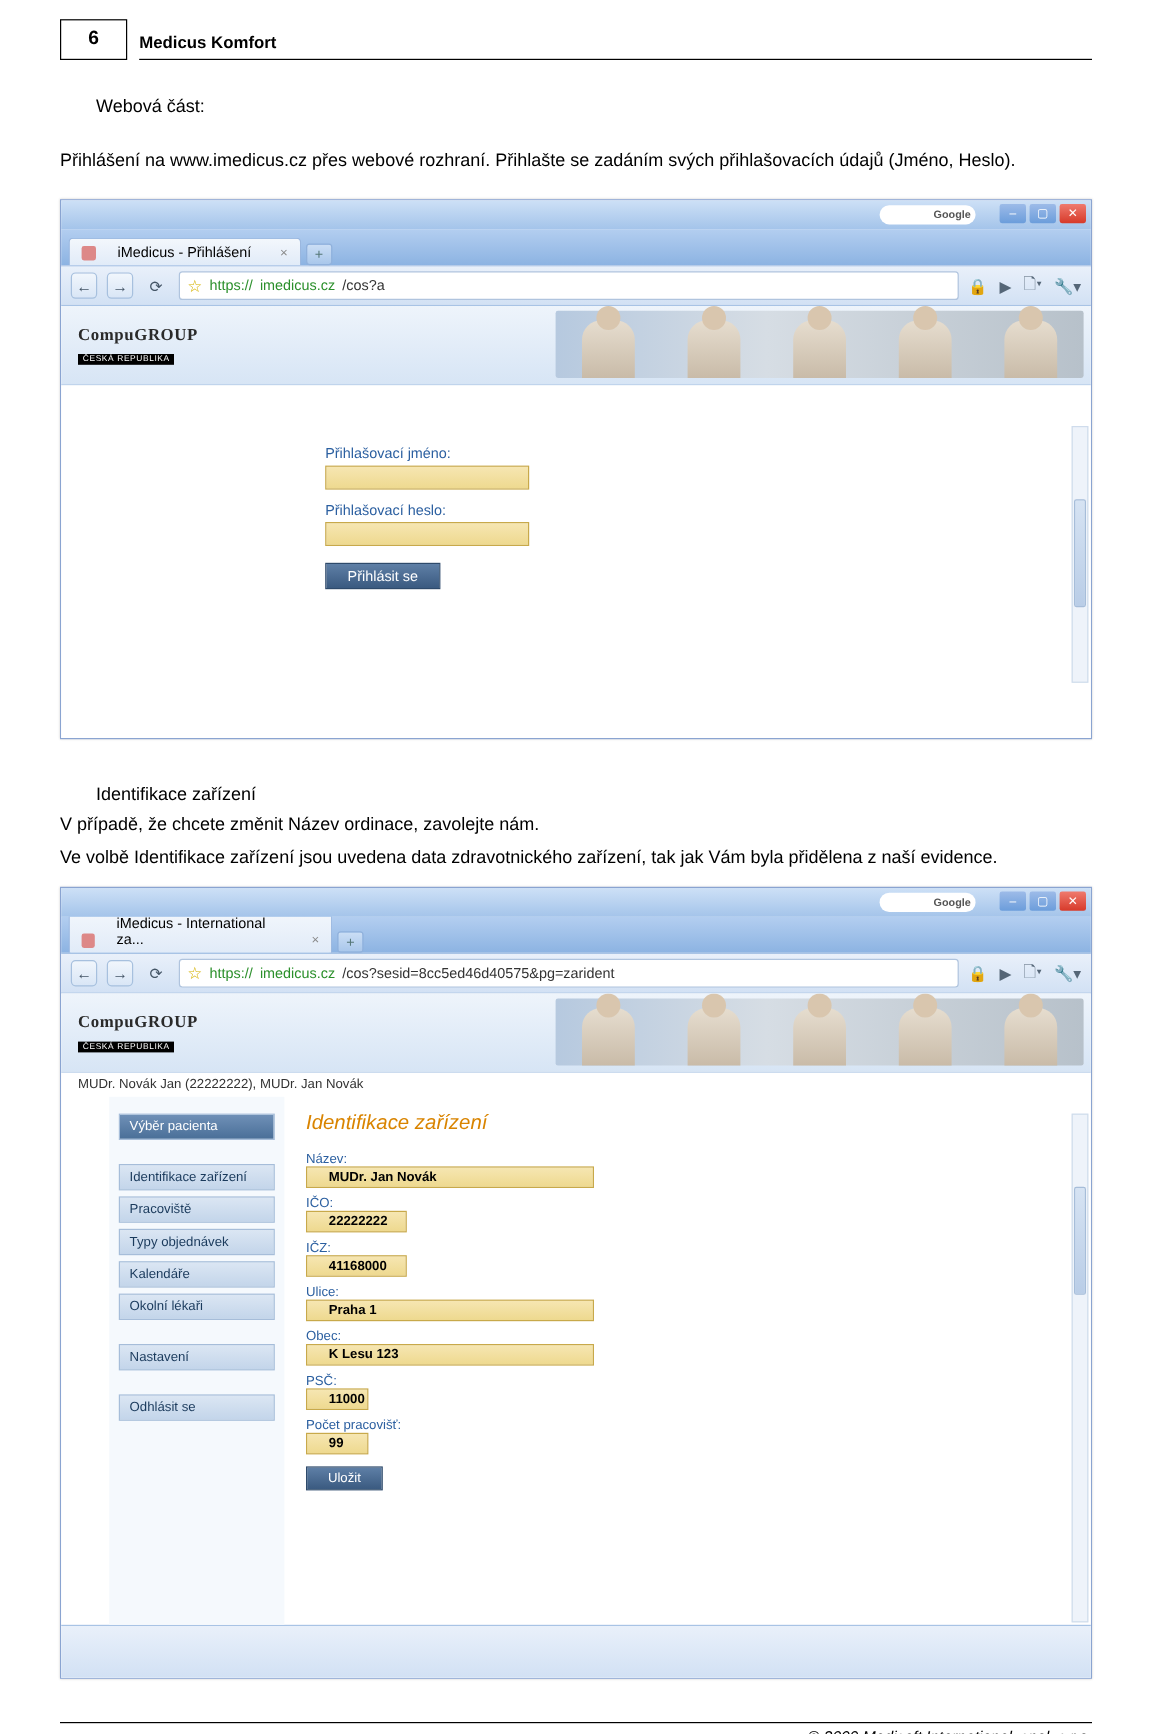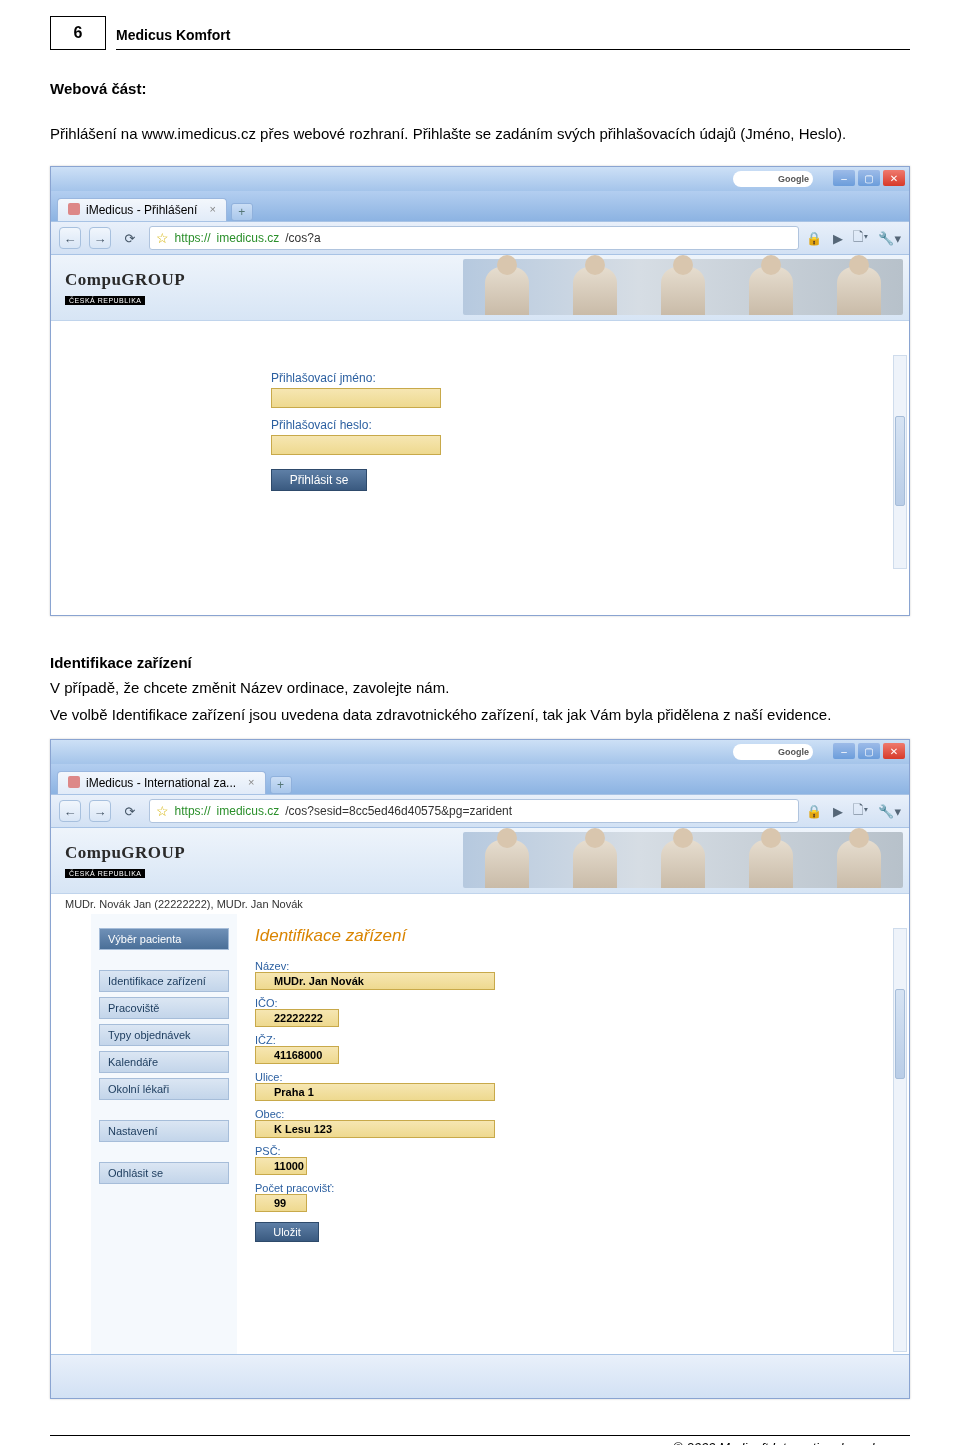--- a/index.html
+++ b/index.html
@@ -2,52 +2,52 @@
 <html><head>
 <meta charset="utf-8">
 <style>
   * { box-sizing: border-box; margin: 0; padding: 0; }
   body { width: 960px; background: #fff; font-family: Arial, sans-serif; font-size: 14px; color: #000; }
   .page { padding: 16px 50px 12px 50px; }
   .header-row { display: flex; align-items: flex-end; }
   .page-num-box { border: 1px solid #000; width: 56px; height: 34px; display: flex; align-items: center; justify-content: center; font-weight: bold; font-size: 16px; margin-right: 10px; }
   .header-title { flex: 1; border-bottom: 1px solid #000; padding-bottom: 6px; font-weight: bold; font-size: 14px; margin-left: 0; }
   .section { margin-top: 28px; }
-  .bold { font-weight: bold; }
+  .bold { font-weight: normal; margin-left: 30px; }
   .body-text { text-align: justify; font-size: 15px; line-height: 1.4; }
 
   
   .browser { border: 1px solid #8aa4d1; margin-top: 22px; background: #fff; box-shadow: 0 0 2px rgba(0,0,0,.2); }
   .titlebar { height: 24px; background: linear-gradient(#cde0f6, #a4c4ea); position: relative; }
   .win-btns { position: absolute; right: 4px; top: 3px; display: flex; gap: 3px; }
   .win-btn { width: 22px; height: 16px; border-radius: 2px; font-size: 10px; color: #fff; display: flex; align-items: center; justify-content: center; }
   .wmin { background: linear-gradient(#9dbbe8,#6b9ddb); }
   .wmax { background: linear-gradient(#9dbbe8,#6b9ddb); }
   .wclose { background: linear-gradient(#ef7a6e,#d73a2a); }
   .google-pill { position: absolute; right: 96px; top: 4px; height: 16px; width: 80px; background: #fff; border-radius: 8px; font-size: 9px; display: flex; align-items: center; justify-content: flex-end; padding: 0 4px; color: #555; }
   .google-pill .g { font-weight: bold; }
   .tabbar { height: 30px; background: linear-gradient(#b3cef0,#8cb3e2); display: flex; align-items: flex-end; padding: 0 6px; }
-  .tab { background: linear-gradient(#f3f7fc,#e1ebf8); border: 1px solid #9ab7df; border-bottom: none; border-top-left-radius: 4px; border-top-right-radius: 4px; padding: 4px 10px; font-size: 12px; display: flex; align-items: flex-start; gap: 6px; max-width: 220px; }
+  .tab { background: linear-gradient(#f3f7fc,#e1ebf8); border: 1px solid #9ab7df; border-bottom: none; border-top-left-radius: 4px; border-top-right-radius: 4px; padding: 4px 10px; font-size: 12px; display: flex; align-items: flex-end; gap: 18px; max-width: 220px; }
   .tab-favicon { width: 12px; height: 12px; background: #d88; border-radius: 2px; }
   .tab-close { font-size: 11px; color: #888; margin-left: 6px; }
   .newtab { width: 22px; height: 18px; margin-left: 4px; background: linear-gradient(#cbdef5,#a9c7eb); border: 1px solid #90b1dc; border-radius: 3px; display: flex; align-items: center; justify-content: center; font-size: 12px; color: #577; }
   .toolbar { height: 34px; background: linear-gradient(#e9f0fa,#d2e1f4); border-top: 1px solid #a8c3e5; border-bottom: 1px solid #a8c3e5; display: flex; align-items: center; padding: 0 8px; gap: 8px; }
   .nav-arrow { width: 22px; height: 22px; background: linear-gradient(#f1f6fc,#d9e6f6); border: 1px solid #a7c0de; border-radius: 4px; display: flex; align-items: center; justify-content: center; font-size: 13px; color: #456; }
   .reload { width: 22px; height: 22px; border-radius: 4px; display: flex; align-items: center; justify-content: center; font-size: 13px; color: #456; }
   .urlbar { flex: 1; height: 24px; background: #fff; border: 1px solid #b0c4de; border-radius: 3px; display: flex; align-items: center; padding: 0 6px; gap: 6px; font-size: 12px; }
   .star { color: #d4b200; font-size: 14px; }
   .url-green { color: #2a8f2a; }
   .url-dark { color: #333; }
   .tool-icons { display: flex; align-items: center; gap: 10px; font-size: 13px; color: #567; }
   .lock { color: #d4a200; }
 
   .content-area { background: #fff; position: relative; }
   .banner { height: 66px; background: linear-gradient(#eef4fb,#d7e5f5); border-bottom: 1px solid #c0d4ec; display: flex; align-items: center; padding: 0 14px; gap: 16px; position: relative; overflow: hidden; }
   .logo { }
-  .logo-main { font-family: Georgia, serif; font-size: 17px; font-weight: bold; color: #2a2a2a; letter-spacing: .5px; }
+  .logo-main { font-family: Georgia, serif; font-size: 14px; font-weight: bold; color: #2a2a2a; letter-spacing: .5px; }
   .logo-sub { background: #000; color: #fff; font-size: 7px; padding: 1px 4px; display: inline-block; margin-top: 2px; letter-spacing: .5px; }
   .banner-img { position: absolute; right: 6px; top: 4px; width: 440px; height: 56px; background: linear-gradient(90deg,#b6c9df 0%,#d6dde4 40%,#b7c1ca 100%); border-radius: 2px; display:flex; align-items:flex-end; justify-content:space-around; padding-bottom:0; }
   .person { width: 44px; height: 48px; background: linear-gradient(#e6ddcf,#c9bba8); border-top-left-radius: 16px; border-top-right-radius: 16px; position: relative; }
   .person::before { content:''; position:absolute; top:-12px; left:50%; transform:translateX(-50%); width:20px; height:20px; background:#d9c6ae; border-radius:50%; }
   .user-info { font-size: 11px; color: #333; padding: 4px 14px; }
 
   .login-form { padding: 40px 0 120px 220px; font-size: 12px; }
   .field-label { color: #2b5fa0; font-size: 12px; margin-bottom: 3px; margin-top: 10px; }
   .field-input { width: 170px; height: 20px; background: linear-gradient(#f6e6b2,#eed98f); border: 1px solid #c8a94a; }
   .login-btn { margin-top: 14px; width: 96px; height: 22px; background: linear-gradient(#5e7fa6,#3a5a80); color: #fff; font-size: 12px; display: flex; align-items: center; justify-content: center; border: 1px solid #2e4a6b; }

